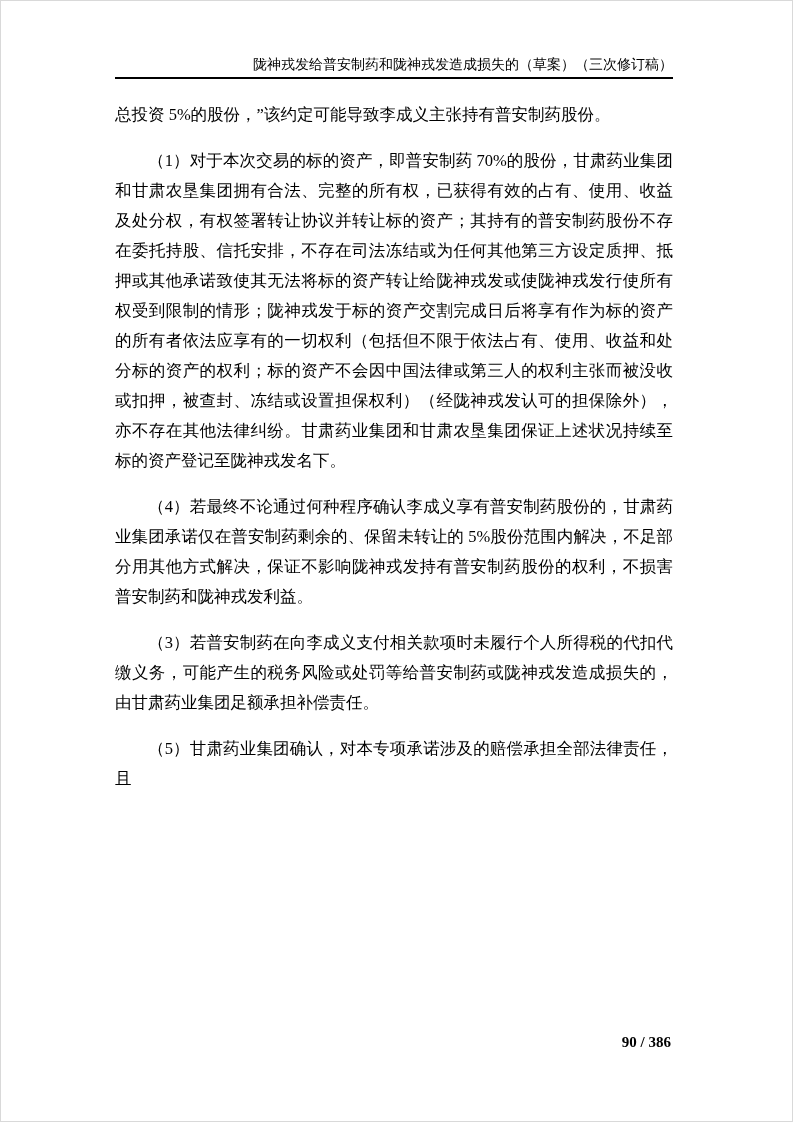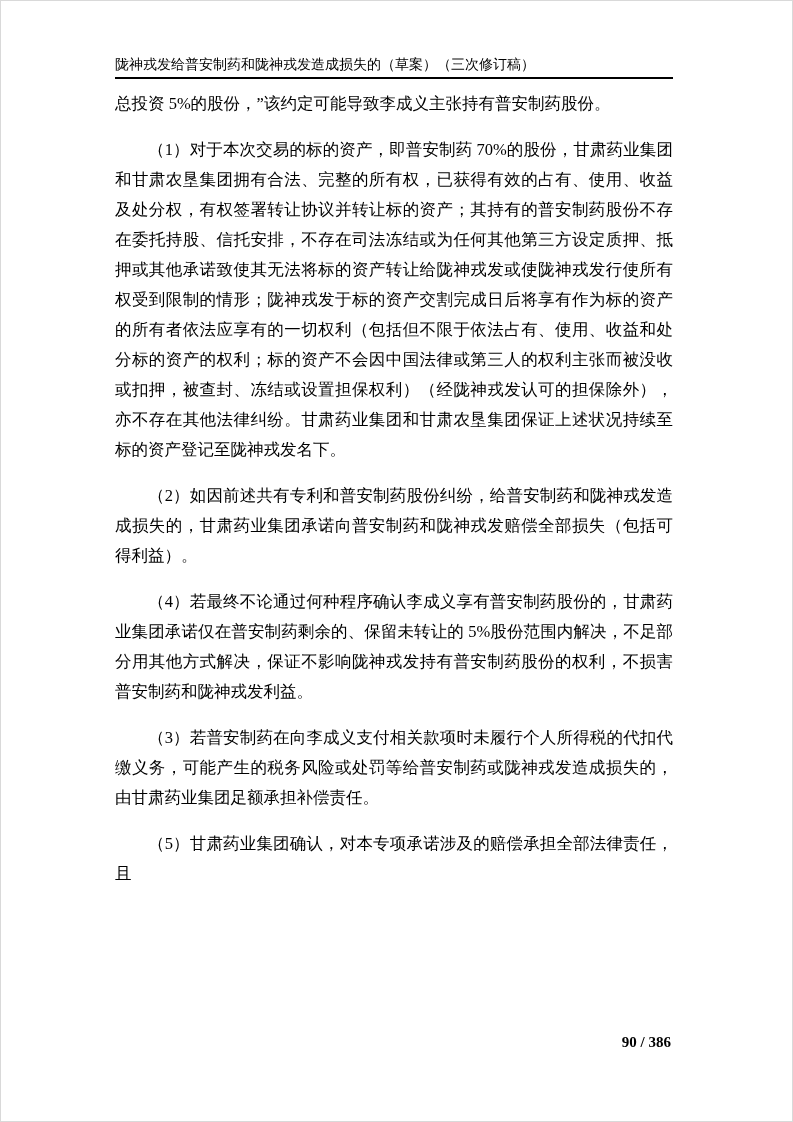--- a/index.html
+++ b/index.html
@@ -21,41 +21,41 @@
     border: 1px solid #d9d9d9;
     background: #ffffff;
     overflow: hidden;
   }
   .header {
     position: absolute;
     left: 114px;
     width: 558px;
     top: 55px;
     display: flex;
-    justify-content: flex-start;
+    justify-content: flex-end;
     align-items: flex-end;
     font-size: 14px;
     line-height: 18px;
     border-bottom: 2px solid #000000;
     padding-bottom: 3px;
     white-space: nowrap;
   }
   .doc-body {
     position: absolute;
     left: 114px;
     width: 558px;
     top: 88px;
     font-size: 16.5px;
     line-height: 30px;
     text-align: justify;
     text-justify: inter-ideograph;
     word-break: break-all;
   }
   .para {
-    margin: 0 0 16px 0;
+    margin: 11px 0 16px 0;
     text-indent: 2em;
   }
   .para.no-indent {
     text-indent: 0;
   }
   .footer {
     position: absolute;
     right: 121px;
     top: 1019px;
     font-size: 15px;
@@ -70,21 +70,20 @@
 <div class="page">
 
   <div class="header">
     <span>陇神戎发</span>
     <span>给普安制药和陇神戎发造成损失的（草案）（三次修订稿）</span>
   </div>
 
   <div class="doc-body">
     <p class="para no-indent">总投资 5%的股份，”该约定可能导致李成义主张持有普安制药股份。</p>
     <p class="para">（1）对于本次交易的标的资产，即普安制药 70%的股份，甘肃药业集团和甘肃农垦集团拥有合法、完整的所有权，已获得有效的占有、使用、收益及处分权，有权签署转让协议并转让标的资产；其持有的普安制药股份不存在委托持股、信托安排，不存在司法冻结或为任何其他第三方设定质押、抵押或其他承诺致使其无法将标的资产转让给陇神戎发或使陇神戎发行使所有权受到限制的情形；陇神戎发于标的资产交割完成日后将享有作为标的资产的所有者依法应享有的一切权利（包括但不限于依法占有、使用、收益和处分标的资产的权利；标的资产不会因中国法律或第三人的权利主张而被没收或扣押，被查封、冻结或设置担保权利）（经陇神戎发认可的担保除外），亦不存在其他法律纠纷。甘肃药业集团和甘肃农垦集团保证上述状况持续至标的资产登记至陇神戎发名下。</p>
-    <p class="para">（2）如因前述共有专利和普安制药股份纠纷，给普安制药和陇神戎发造成损失的，甘肃药业集团承诺向普安制药和陇神戎发赔偿全部损失（包括可得利益）。</p>
     <p class="para">（4）若最终不论通过何种程序确认李成义享有普安制药股份的，甘肃药业集团承诺仅在普安制药剩余的、保留未转让的 5%股份范围内解决，不足部分用其他方式解决，保证不影响陇神戎发持有普安制药股份的权利，不损害普安制药和陇神戎发利益。</p>
     <p class="para">（3）若普安制药在向李成义支付相关款项时未履行个人所得税的代扣代缴义务，可能产生的税务风险或处罚等给普安制药或陇神戎发造成损失的，由甘肃药业集团足额承担补偿责任。</p>
     <p class="para">（5）甘肃药业集团确认，对本专项承诺涉及的赔偿承担全部法律责任，且</p>
   </div>
 
   <div class="footer">90 / 386</div>
 
 </div>
 
 </body></html>

